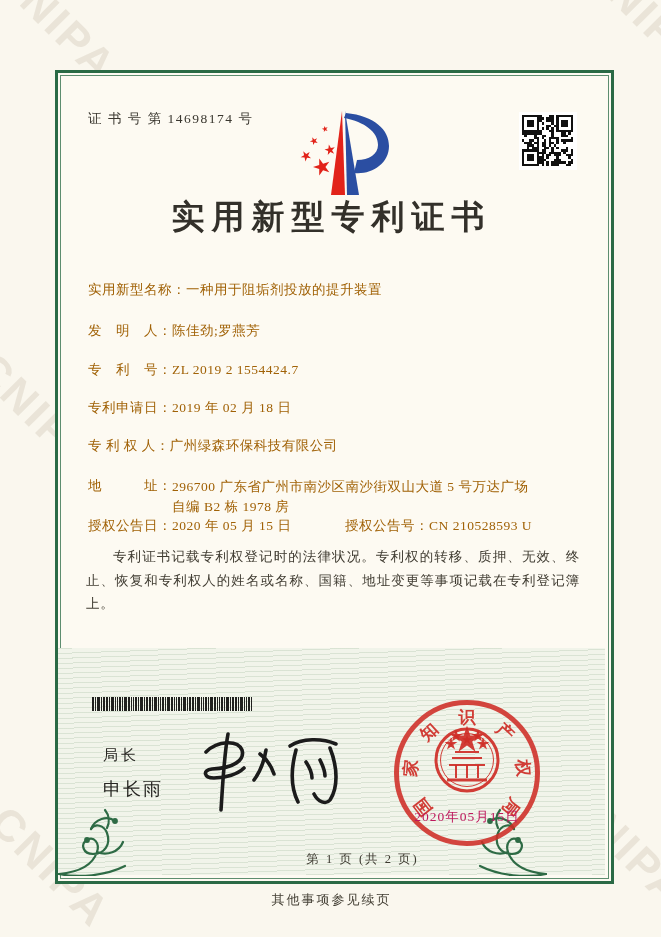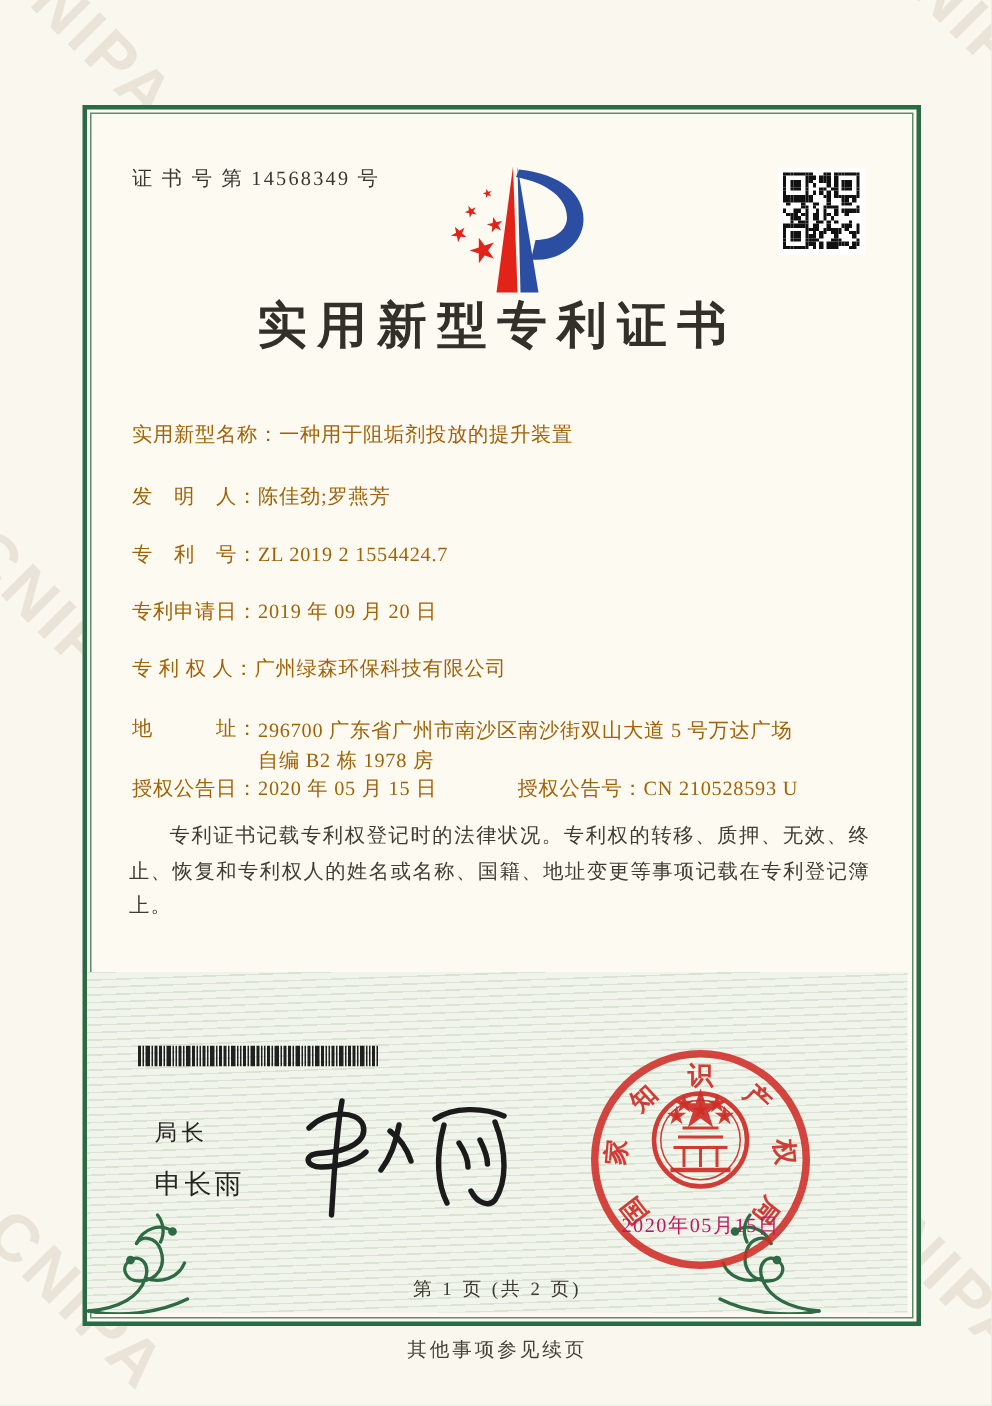--- a/index.html
+++ b/index.html
@@ -50,42 +50,42 @@
              border:5px solid rgba(206,44,38,0.88);border-radius:50%;}
   .seal-char{position:absolute;font-size:17px;font-weight:bold;color:rgba(206,44,38,0.92);
              line-height:1;}
   .seal-emblem{position:absolute;left:40px;top:24px;}
   .seal-date{position:absolute;left:0;top:108px;width:146px;text-align:center;
              font-size:13.5px;letter-spacing:1px;color:#be185d;}
   .corner{position:absolute;top:806px;z-index:4;}
   .corner.left{left:57px;}
   .corner.right{left:478px;transform:scaleX(-1);}
   .page-num{position:absolute;left:55px;width:553px;top:851px;text-align:center;
-            font-size:12.5px;letter-spacing:2px;color:#3c392f;z-index:4;}
+            font-size:12.5px;letter-spacing:2px;color:#3c392f;z-index:4;padding-left:31px;}
   .footer-note{position:absolute;left:55px;width:553px;top:891px;text-align:center;
                font-size:13px;letter-spacing:2px;color:#454136;z-index:3;}
 </style>
 </head>
 <body>
 
 <div class="page">
 
   <span class="wm" style="left:-18px;top:-4px;">CNIPA</span>
   <span class="wm" style="left:570px;top:-12px;">CNIPA</span>
   <span class="wm" style="left:-38px;top:388px;">CNIPA</span>
   <span class="wm" style="left:-24px;top:842px;">CNIPA</span>
   <span class="wm" style="left:552px;top:822px;">CNIPA</span>
   <span class="wm inner" style="left:392px;top:268px;">CNIPA</span>
   <span class="wm inner" style="left:150px;top:560px;">CNIPA</span>
 
   <div class="frame">
     <div class="frame-inner"></div>
   </div>
 
-  <div class="cert-no">证 书 号 第 14568349 号</div>
+  <div class="cert-no">证 书 号 第 14698174 号</div>
 
   <div class="logo">
     <svg width="120" height="98" viewBox="0 0 120 98">
       <defs>
         <polygon id="star" points="0,-1 0.225,-0.309 0.951,-0.309 0.363,0.118 0.588,0.809 0,0.382 -0.588,0.809 -0.363,0.118 -0.951,-0.309 -0.225,-0.309"></polygon>
       </defs>
 
       <polygon points="57,8 46,92 60,92" fill="#e2231a"></polygon>
 
       <polygon points="60,8 74,92 62,92" fill="#2b4ea2"></polygon>
@@ -549,21 +549,21 @@
   <div class="row" style="top:281px;">
     <span class="lbl">实用新型名称：</span><span>一种用于阻垢剂投放的提升装置</span>
   </div>
   <div class="row" style="top:322px;">
     <span class="lbl">发　明　人：</span><span>陈佳劲;罗燕芳</span>
   </div>
   <div class="row" style="top:361px;">
     <span class="lbl">专　利　号：</span><span>ZL 2019 2 1554424.7</span>
   </div>
   <div class="row" style="top:399px;">
-    <span class="lbl">专利申请日：</span><span>2019 年 09 月 20 日</span>
+    <span class="lbl">专利申请日：</span><span>2019 年 02 月 18 日</span>
   </div>
   <div class="row" style="top:437px;">
     <span class="lbl">专 利 权 人：</span><span>广州绿森环保科技有限公司</span>
   </div>
   <div class="row" style="top:477px;">
     <span class="lbl">地　　　址：</span><span class="addr-val"><span>296700 广东省广州市南沙区南沙街双山大道 5 号万达广场</span><br><span>自编 B2 栋 1978 房</span></span>
   </div>
   <div class="row" style="top:517px;">
     <span class="lbl">授权公告日：</span><span>2020 年 05 月 15 日</span>
   </div>

